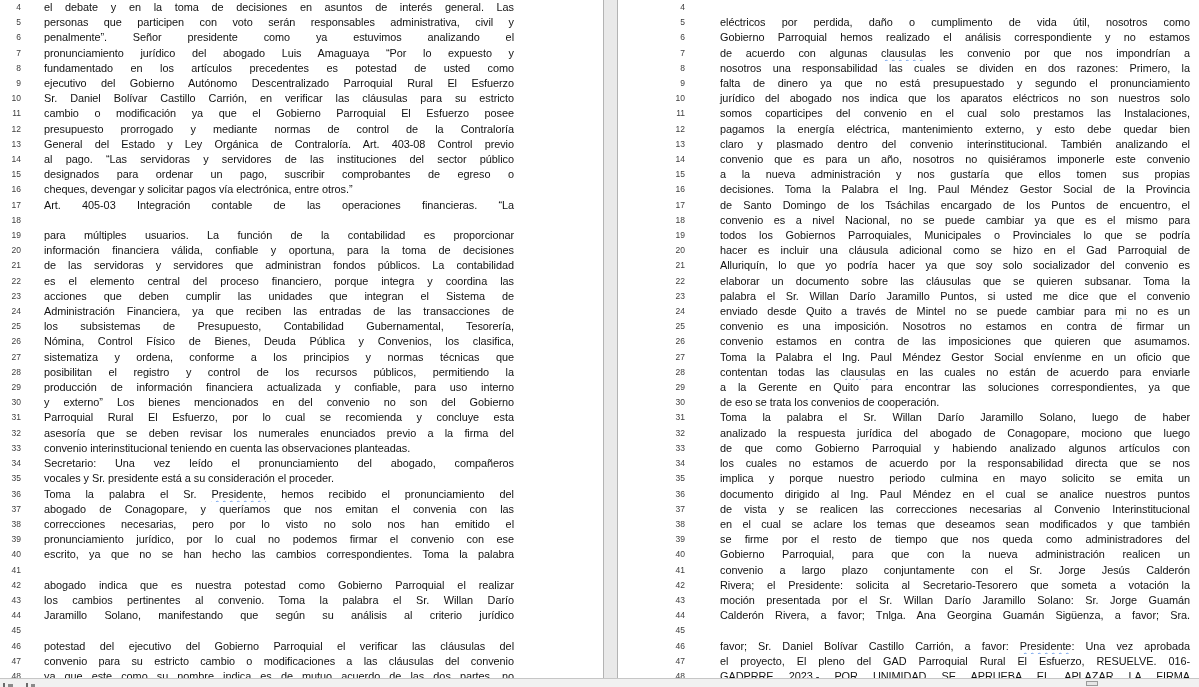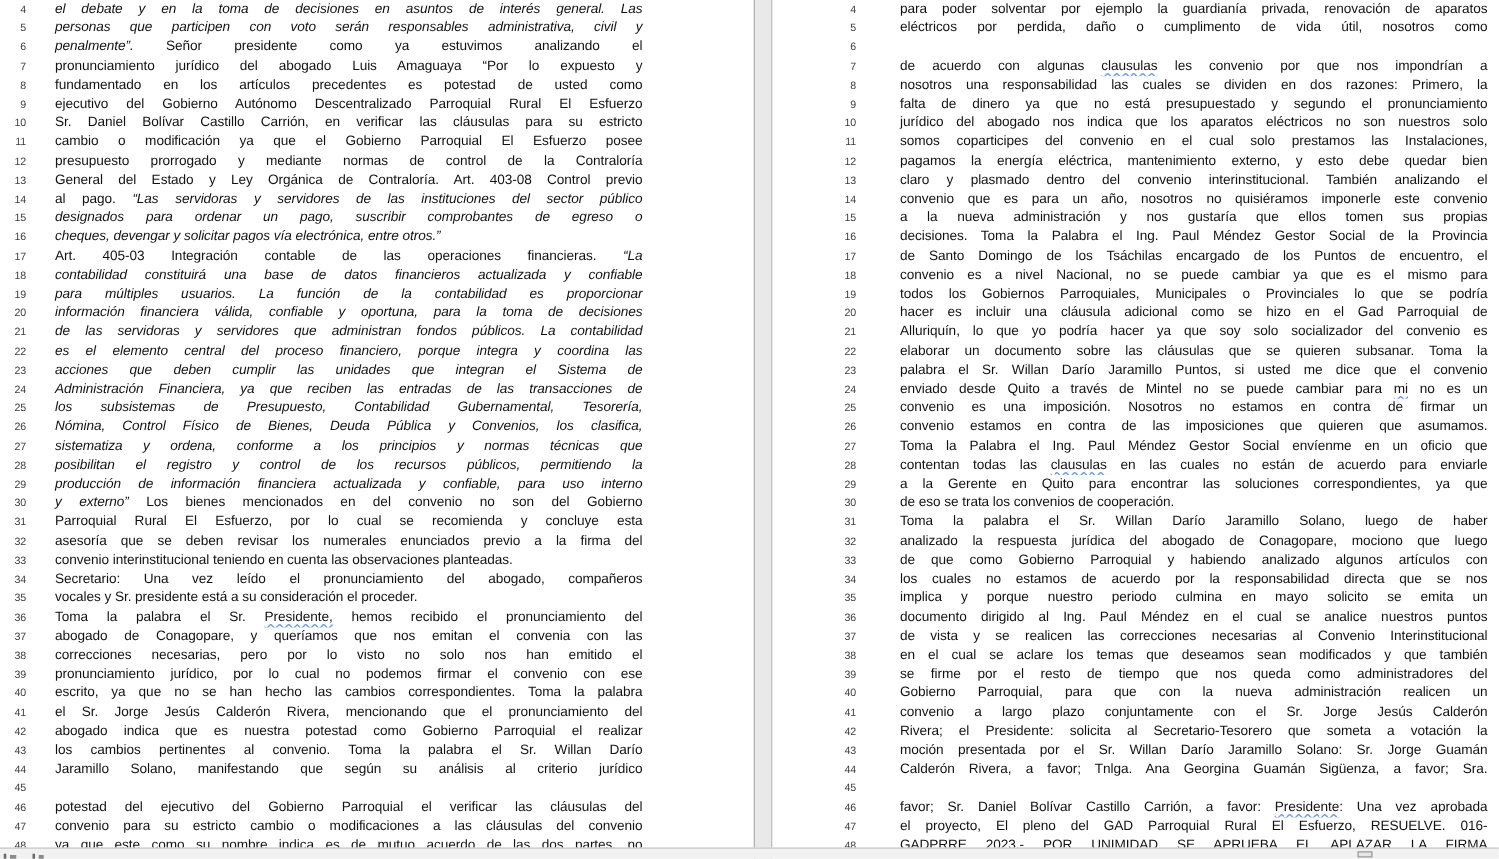--- a/index.html
+++ b/index.html
@@ -21,21 +21,21 @@
     font-size:8.5px;color:#3d3d3d;line-height:15.21px;
   }
   .text{
     position:absolute;left:var(--textx);top:0;width:470px;
     font-size:10.9px;color:#121212;line-height:15.21px;
     text-align:justify;letter-spacing:-0.05px;white-space:normal;
   }
   .text.j{text-align-last:justify;}
   .text.l{text-align-last:left;}
   .b{font-weight:normal;}
-  .it{font-style:italic;}
+  .it{}
   .u{
     text-decoration-line:underline;
     text-decoration-style:wavy;
     text-decoration-color:#6d9eeb;
     text-decoration-thickness:1px;
     text-underline-offset:2px;
     margin-top:33px;
   }
   .status-bar{
     position:absolute;left:0;right:0;bottom:0;height:8px;z-index:10;
@@ -106,21 +106,20 @@
     <div class="line">
       <span class="num">16</span>
       <div class="text l"><span class="it">cheques, devengar y solicitar pagos vía electrónica, entre otros.”</span></div>
     </div>
     <div class="line">
       <span class="num">17</span>
       <div class="text j"><span class="b">Art. 405-03 Integración contable de las operaciones financieras.</span><span> </span><span class="it">“La</span></div>
     </div>
     <div class="line">
       <span class="num">18</span>
-      <div class="text j"><span class="it">contabilidad constituirá una base de datos financieros actualizada y confiable</span></div>
     </div>
     <div class="line">
       <span class="num">19</span>
       <div class="text j"><span class="it">para múltiples usuarios. La función de la contabilidad es proporcionar</span></div>
     </div>
     <div class="line">
       <span class="num">20</span>
       <div class="text j"><span class="it">información financiera válida, confiable y oportuna, para la toma de decisiones</span></div>
     </div>
     <div class="line">
@@ -198,21 +197,20 @@
     <div class="line">
       <span class="num">39</span>
       <div class="text j"><span>pronunciamiento jurídico, por lo cual no podemos firmar el convenio con ese</span></div>
     </div>
     <div class="line">
       <span class="num">40</span>
       <div class="text j"><span>escrito, ya que no se han hecho las cambios correspondientes. Toma la palabra</span></div>
     </div>
     <div class="line">
       <span class="num">41</span>
-      <div class="text j"><span>el </span><span class="b">Sr. Jorge Jesús Calderón Rivera,</span><span> mencionando que el pronunciamiento del</span></div>
     </div>
     <div class="line">
       <span class="num">42</span>
       <div class="text j"><span>abogado indica que es nuestra potestad como Gobierno Parroquial el realizar</span></div>
     </div>
     <div class="line">
       <span class="num">43</span>
       <div class="text j"><span>los cambios pertinentes al convenio. Toma la palabra el </span><span class="b">Sr. Willan Darío</span></div>
     </div>
     <div class="line">
@@ -232,28 +230,28 @@
     </div>
     <div class="line">
       <span class="num">48</span>
       <div class="text j"><span>ya que este como su nombre indica es de mutuo acuerdo de las dos partes, no</span></div>
     </div>
   </div>
 <div class="page-gap"></div>
 <div class="page" id="page-right-lines">
     <div class="line">
       <span class="num">4</span>
-      <div class="text j"><span>para poder solventar por ejemplo la guardianía privada, renovación de aparatos</span></div>
     </div>
     <div class="line">
       <span class="num">5</span>
       <div class="text j"><span>eléctricos por perdida, daño o cumplimento de vida útil, nosotros como</span></div>
     </div>
     <div class="line">
       <span class="num">6</span>
+      <div class="text j"><span>Gobierno Parroquial hemos realizado el análisis correspondiente y no estamos</span></div>
     </div>
     <div class="line">
       <span class="num">7</span>
       <div class="text j"><span>de acuerdo con algunas </span><span class="u">clausulas</span><span> les convenio por que nos impondrían a</span></div>
     </div>
     <div class="line">
       <span class="num">8</span>
       <div class="text j"><span>nosotros una responsabilidad las cuales se dividen en dos razones: Primero, la</span></div>
     </div>
     <div class="line">

